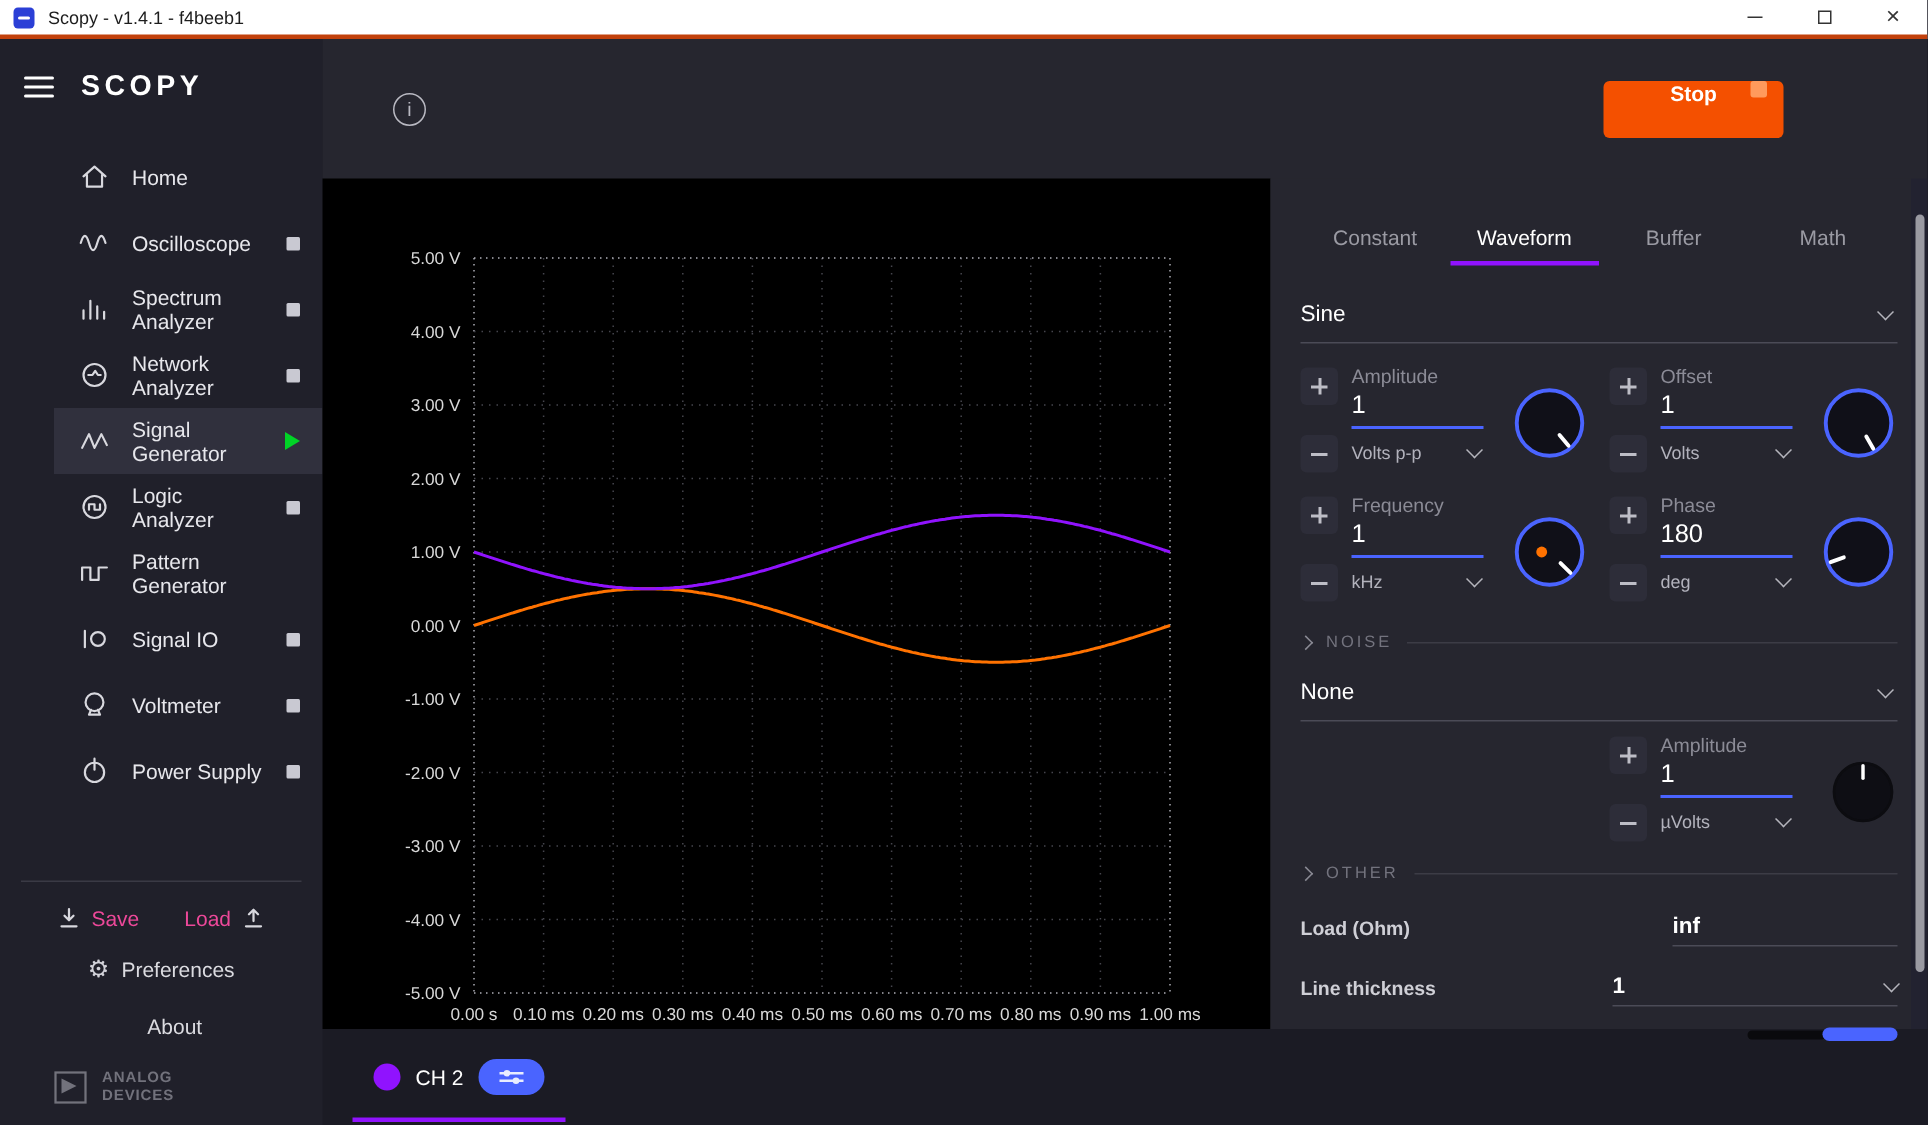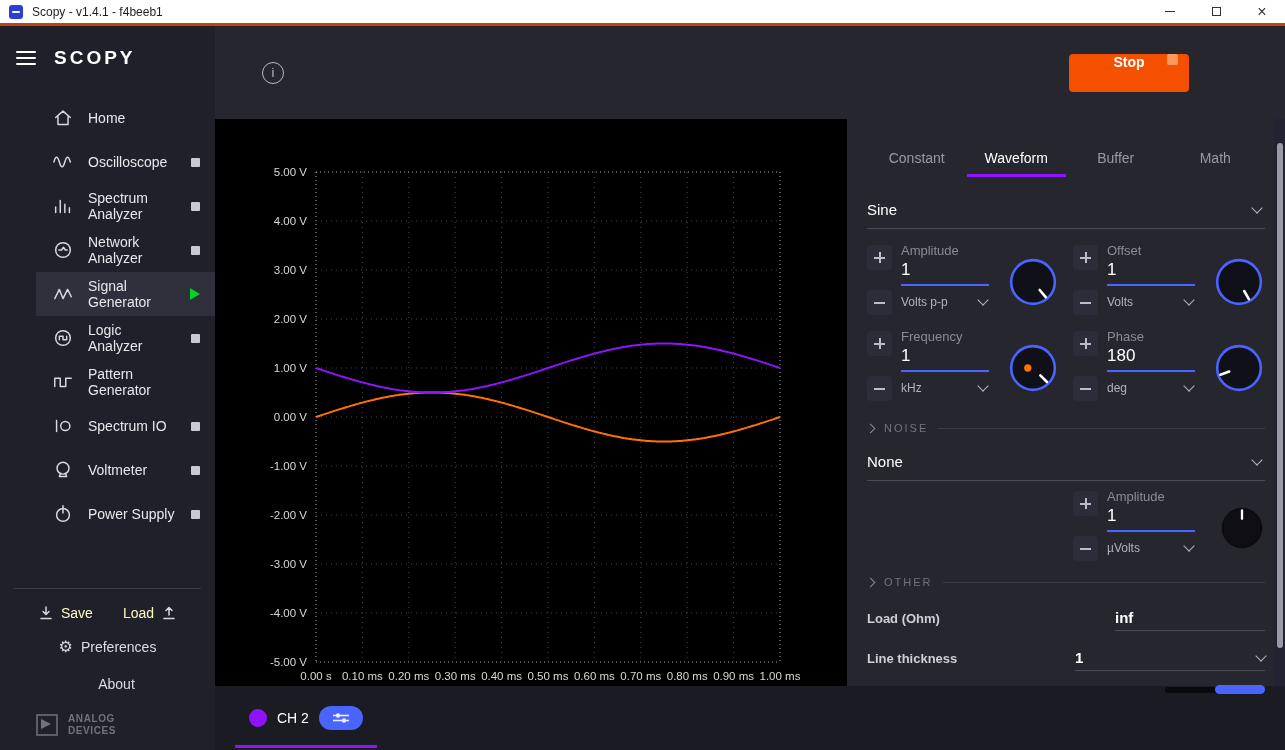--- a/index.html
+++ b/index.html
@@ -28,21 +28,21 @@
   .menu-item { height:44px; display:flex; align-items:center; padding:0 15px 0 16px; gap:14px; color:#e7e7ec; font-size:14px; }
   .menu-item.active { background:#30303d; }
   .mi-icon { width:22px; height:22px; flex-shrink:0; }
   .mi-icon svg { width:22px; height:22px; }
   .mi-icon path, .mi-icon circle, .mi-icon line { stroke:#d8d8de; stroke-width:1.6; fill:none; stroke-linecap:round; stroke-linejoin:round; }
   .mi-label { flex:1; }
   .mi-square { width:9px; height:9px; background:#c9c9d2; border-radius:1px; flex-shrink:0; }
   .mi-play { width:0; height:0; border-left:10px solid #00d326; border-top:6px solid transparent; border-bottom:6px solid transparent; flex-shrink:0; }
   .sidebar-bottom { margin-top:auto; padding-bottom:12px; }
   .divider { height:1px; background:#3a3a45; margin:0 14px 16px; }
-  .saveload { display:flex; justify-content:center; align-items:center; gap:30px; color:#fef9c3; font-size:14px; }
+  .saveload { display:flex; justify-content:center; align-items:center; gap:30px; color:#ec4899; font-size:14px; }
   .sl-item { display:flex; align-items:center; gap:7px; }
   .sl-item svg path { stroke:#d8d8de; stroke-width:1.5; fill:none; stroke-linecap:round; stroke-linejoin:round; }
   .prefs { display:flex; justify-content:center; align-items:center; gap:8px; margin-top:16px; color:#dbdbe0; font-size:14px; }
   .gear-icon::before { content:"\2699"; font-size:16px; color:#d3d3da; }
   .about { text-align:center; margin-top:20px; color:#dbdbe0; font-size:14px;margin-left:18px; }
   .brand { display:flex; align-items:center; gap:8px; margin:20px 0 0 34px; }
   .brand-text { font-size:10px; font-weight:bold; line-height:1.2; letter-spacing:0.6px; color:#72727c; }
 
   
   .main { flex:1; display:flex; flex-direction:column; background:#26262f; min-width:0; }
@@ -189,21 +189,21 @@
         <span class="mi-icon"><svg viewBox="0 0 24 24">
               <path d="M3 17V8h6v9h6V8h6"></path>
             </svg></span>
         <span class="mi-label">Pattern Generator</span>
       </div>
       <div class="menu-item">
         <span class="mi-icon"><svg viewBox="0 0 24 24">
               <path d="M5 6v12"></path>
               <circle cx="14.5" cy="12" r="5"></circle>
             </svg></span>
-        <span class="mi-label">Spectrum IO</span>
+        <span class="mi-label">Signal IO</span>
         <span class="mi-square"></span>
       </div>
       <div class="menu-item">
         <span class="mi-icon"><svg viewBox="0 0 24 24">
               <circle cx="12" cy="10" r="6.5"></circle>
               <path d="M9.5 15.5 8 19h8l-1.5-3.5"></path>
             </svg></span>
         <span class="mi-label">Voltmeter</span>
         <span class="mi-square"></span>
       </div>

